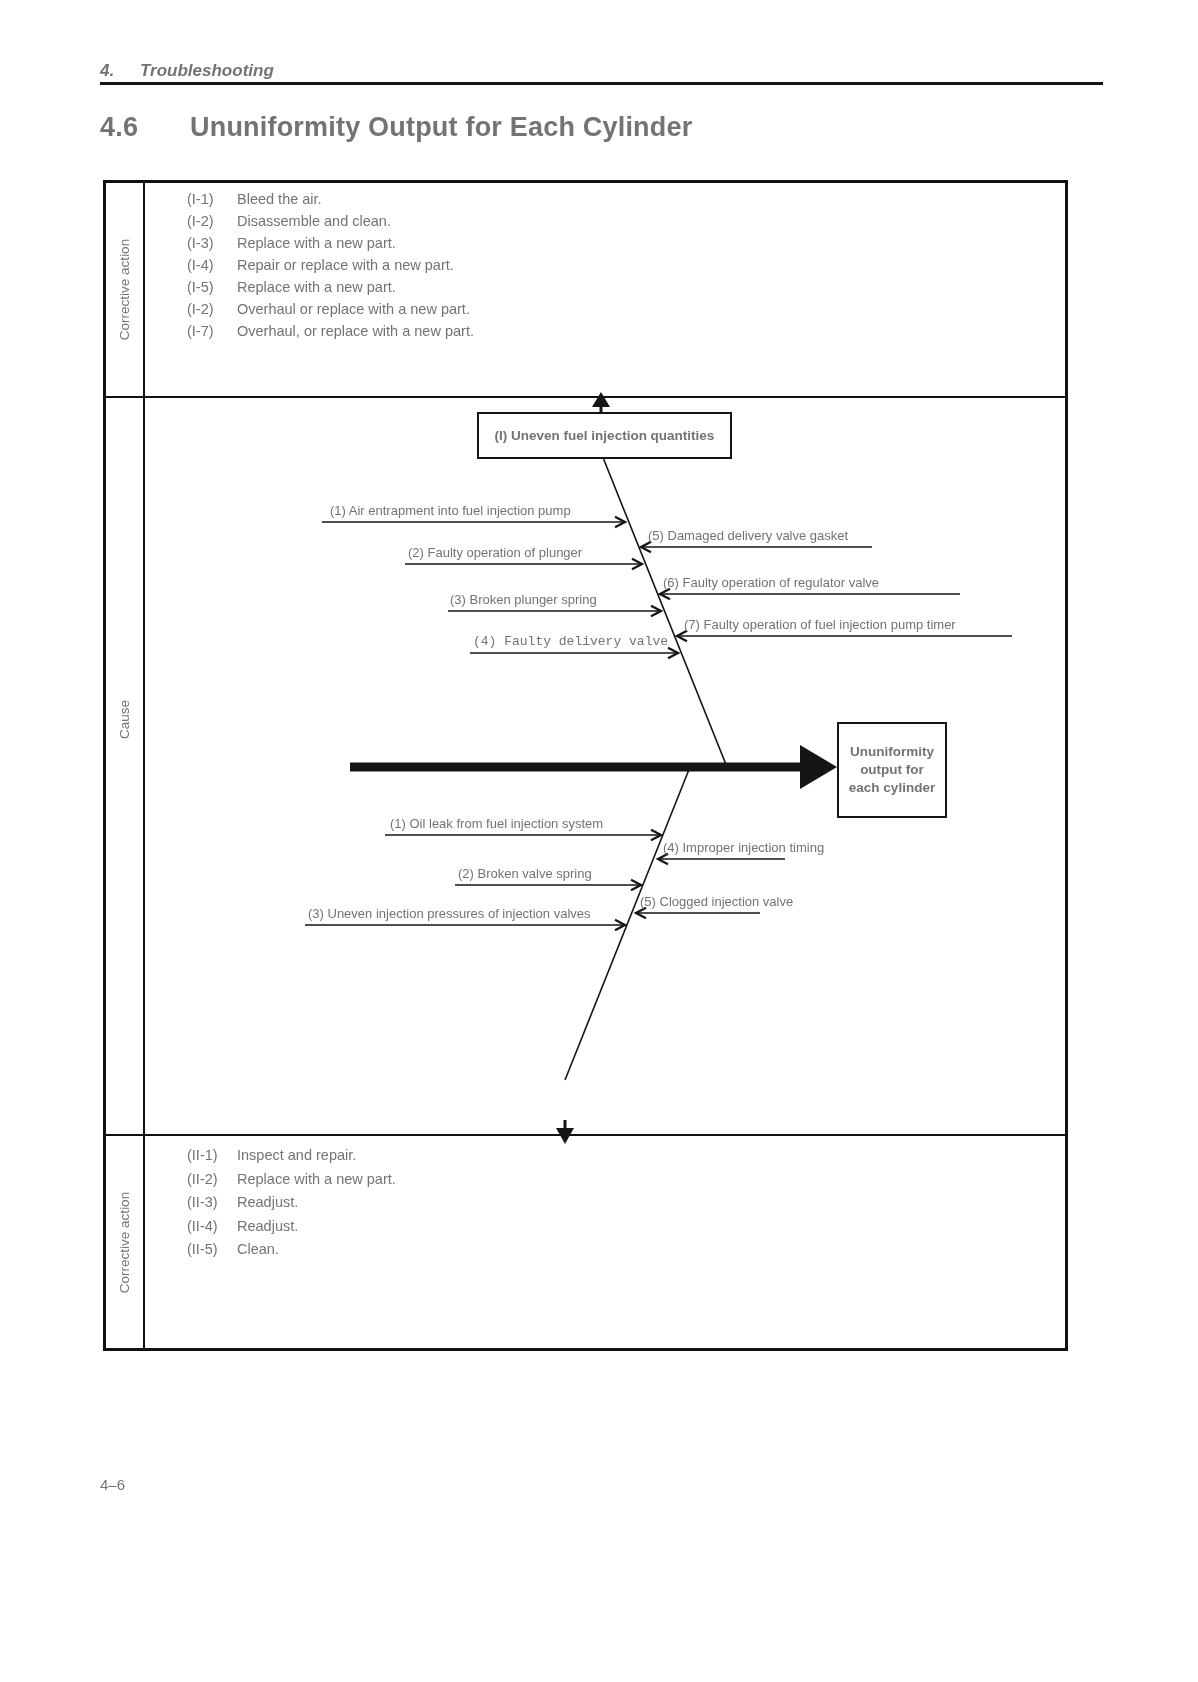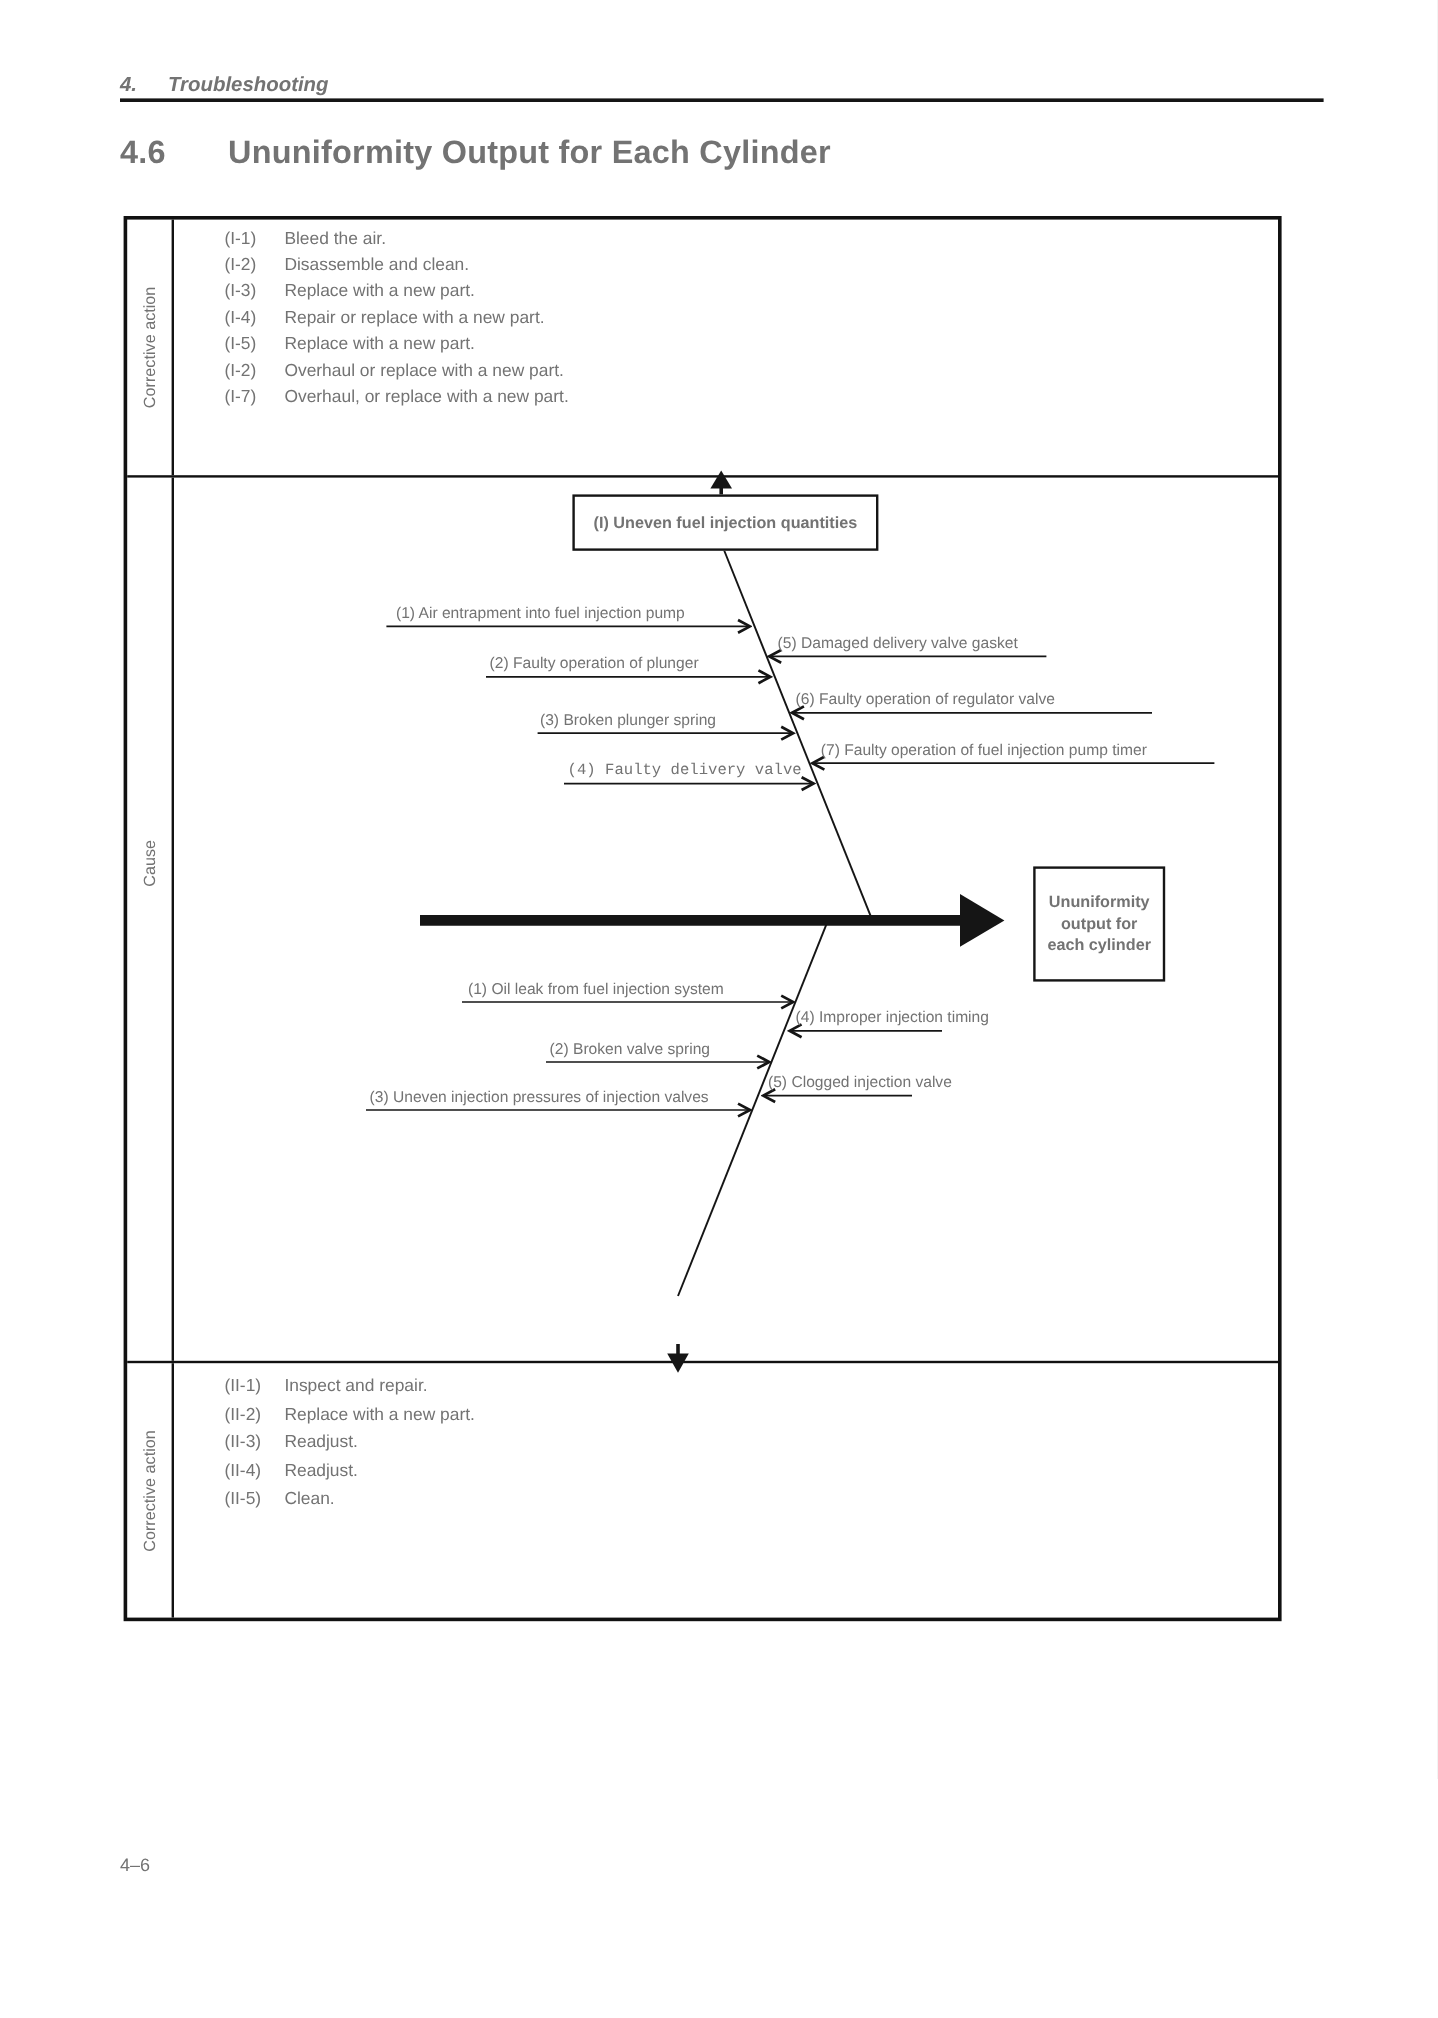--- a/index.html
+++ b/index.html
@@ -28,23 +28,23 @@
   .row1 .list{padding-top:5px;}
   .row3 .list{padding-top:8px;}
   .li{line-height:22px;font-size:14.5px;padding-left:44px;white-space:nowrap;}
   .row3 .li{line-height:23.5px;}
   .li .li-id{display:inline-block;width:50px;}
   
   .flabel{position:absolute;font-size:13px;line-height:16px;white-space:nowrap;}
   .fbox{position:absolute;border:2px solid #151515;background:#fff;display:flex;
         align-items:center;justify-content:center;font-weight:bold;font-size:13.5px;
         white-space:nowrap;text-align:center;}
-  .fbox.effect{flex-direction:column;line-height:18px;font-size:13.5px;margin-left:24px;}
+  .fbox.effect{flex-direction:column;line-height:18px;font-size:13.5px;}
   svg.overlay{position:absolute;left:0;top:0;pointer-events:none;}
-  .page-num{position:absolute;left:100px;top:1546px;font-size:15px;}
+  .page-num{position:absolute;left:100px;top:1476px;font-size:15px;}
 </style>
 </head>
 <body>
 
 <div class="page">
 
   <div class="chap">
     <span class="no">4.</span><span>Troubleshooting</span>
   </div>
   <div class="header-rule"></div>

